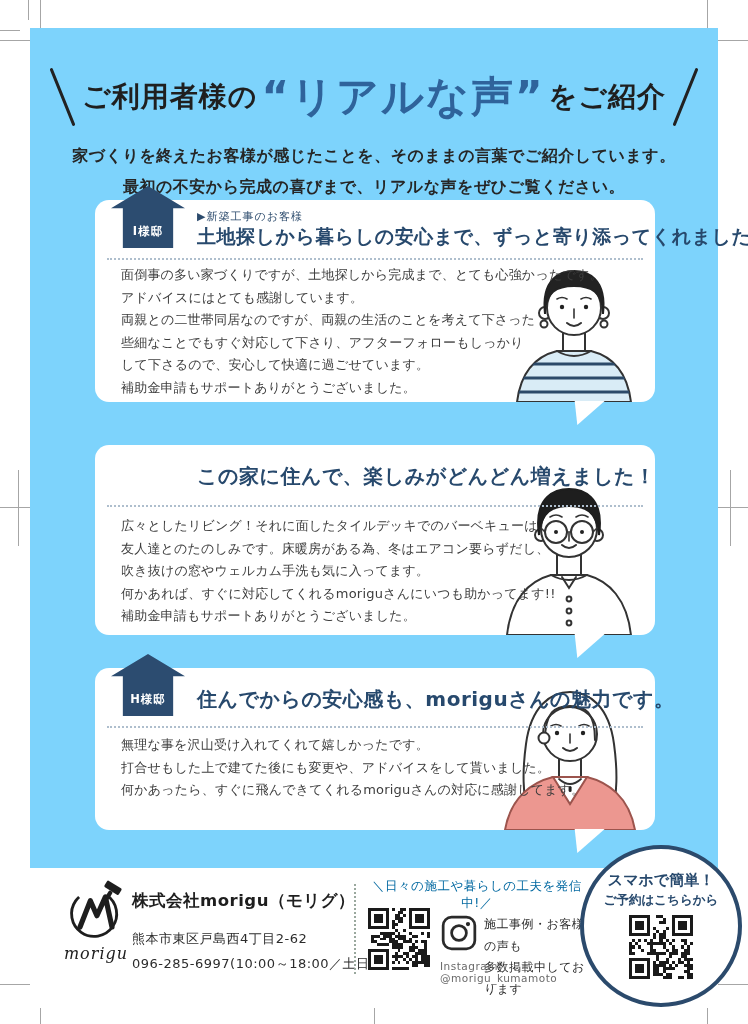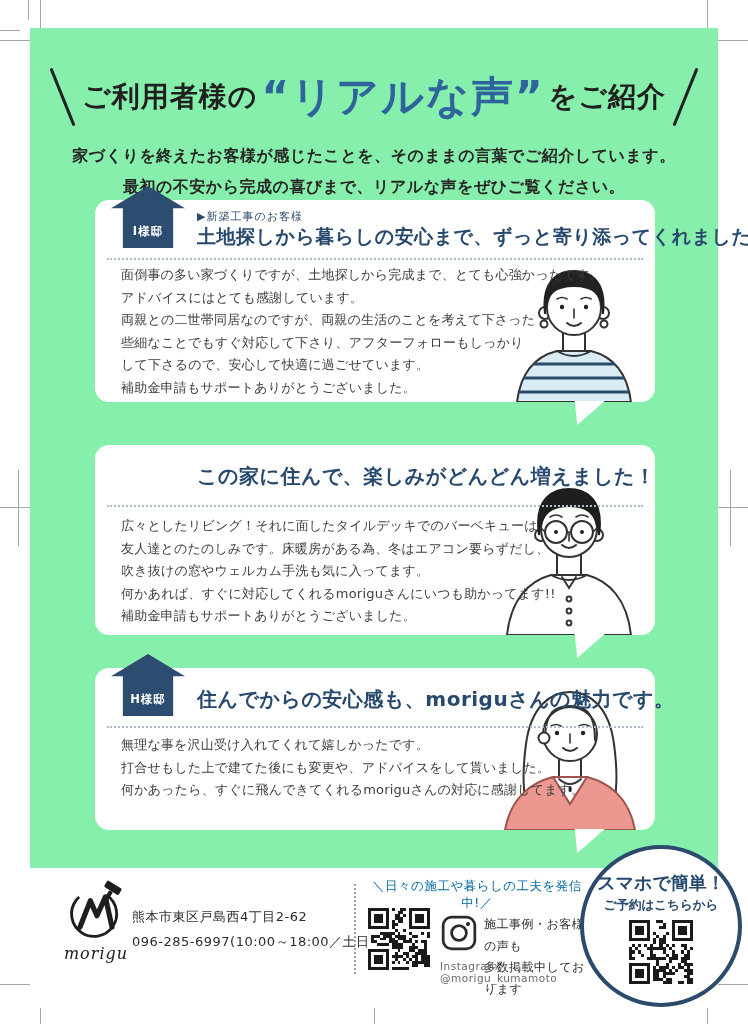--- a/index.html
+++ b/index.html
@@ -4,21 +4,21 @@
 <style>
   * { margin:0; padding:0; box-sizing:border-box; }
   html,body { width:748px; height:1024px; }
   body { font-family:"DejaVu Sans", sans-serif; background:#ffffff; position:relative; overflow:hidden; }
   .page { position:absolute; left:0; top:0; width:748px; height:1024px; background:#fff; }
 
   
   .mark { position:absolute; background:#a6a6a6; }
 
   
-  .sheet { position:absolute; left:30px; top:28px; width:688px; height:840px; background:#86efac; }
+  .sheet { position:absolute; left:30px; top:28px; width:688px; height:840px; background:#7dd3fc; }
 
   
   .title-row { position:absolute; left:0; top:38px; width:100%; display:flex; justify-content:center; align-items:center; }
   .slash { width:3px; height:62px; background:#222; border-radius:2px; }
   .slash.l { transform:rotate(-22deg); margin-right:18px; }
   .slash.r { transform:rotate(22deg); margin-left:18px; }
   .t-black { font-size:28px; font-weight:700; color:#1f1f1f; letter-spacing:1px; }
   .t-blue  { font-size:42px; font-weight:800; color:#2f639b; letter-spacing:2px; margin:0 4px; }
   .subtitle { position:absolute; left:0; top:112px; width:100%; text-align:center;
               font-size:16px; font-weight:600; color:#262626; line-height:1.95; letter-spacing:0.5px; }
@@ -50,21 +50,21 @@
   .company .tel  { font-size:13px; color:#2c2c2c; margin-top:7px; letter-spacing:0.5px; }
   .f-divider { position:absolute; left:324px; top:16px; height:90px; border-left:2px dotted #9aa89e; }
   .sns { position:absolute; left:336px; top:10px; width:222px; }
   .sns-banner { text-align:center; font-size:12.5px; font-weight:400; color:#0369a1; letter-spacing:0.5px; }
   .sns-qr { position:absolute; left:2px; top:30px; }
   .insta-ic { position:absolute; left:74px; top:36px; }
   .sns-note { position:absolute; left:118px; top:36px; font-size:12px; color:#2c2c2c; line-height:1.8; letter-spacing:0.5px; }
   .insta-handle { position:absolute; left:74px; top:82px; font-size:10.5px; color:#6a6a6a; letter-spacing:0.5px; }
   .reserve-circle { position:absolute; left:550px; top:-23px; width:162px; height:162px; background:#fff;
                     border:4px solid #2b4a6c; border-radius:50%; text-align:center; }
-  .reserve-circle .r1 { margin-top:22px; font-size:18px; font-weight:700; color:#27496d; }
+  .reserve-circle .r1 { margin-top:22px; font-size:15px; font-weight:700; color:#27496d; }
   .reserve-circle .r2 { font-size:12.5px; font-weight:700; color:#27496d; margin-top:2px; }
   .reserve-qr { margin-top:6px; display:inline-block; }
 </style>
 </head>
 <body>
 
 <div class="page">
 
   <div class="mark" style="left:40px;top:0;width:1px;height:30px"></div>
   <div class="mark" style="left:28px;top:0;width:1px;height:20px"></div>
@@ -222,20 +222,21 @@
         <circle cx="33" cy="36" r="24" fill="none" stroke="#1e1e1e" stroke-width="3" stroke-dasharray="118 33" transform="rotate(-55 33 36)"></circle>
         <path d="M18,50 L29,22 L36,38 L45,18 L52,50" fill="none" stroke="#1e1e1e" stroke-width="5.5" stroke-linejoin="round" stroke-linecap="round"></path>
         <g transform="rotate(32 52 10)">
           <rect x="43" y="4" width="18" height="8" rx="1.5" fill="#1e1e1e"></rect>
           <rect x="50" y="12" width="4.5" height="13" rx="1.5" fill="#1e1e1e"></rect>
         </g>
       </svg>
       <div class="logo-word">morigu</div>
     </div>
     <div class="company">
+      <div class="name">株式会社morigu（モリグ）</div>
       <div class="addr">熊本市東区戸島西4丁目2-62</div>
       <div class="tel">096-285-6997(10:00～18:00／土日祝休)</div>
     </div>
     <div class="f-divider"></div>
     <div class="sns">
       <div class="sns-banner">＼日々の施工や暮らしの工夫を発信中!／</div>
       <div class="sns-qr"><svg width="62" height="62" viewBox="0 0 21 21" shape-rendering="crispEdges">
             <rect width="21" height="21" fill="#fff"></rect>
             <rect x="0" y="0" width="7" height="7" fill="#1a1a1a"></rect>
             <rect x="1" y="1" width="5" height="5" fill="#fff"></rect>

